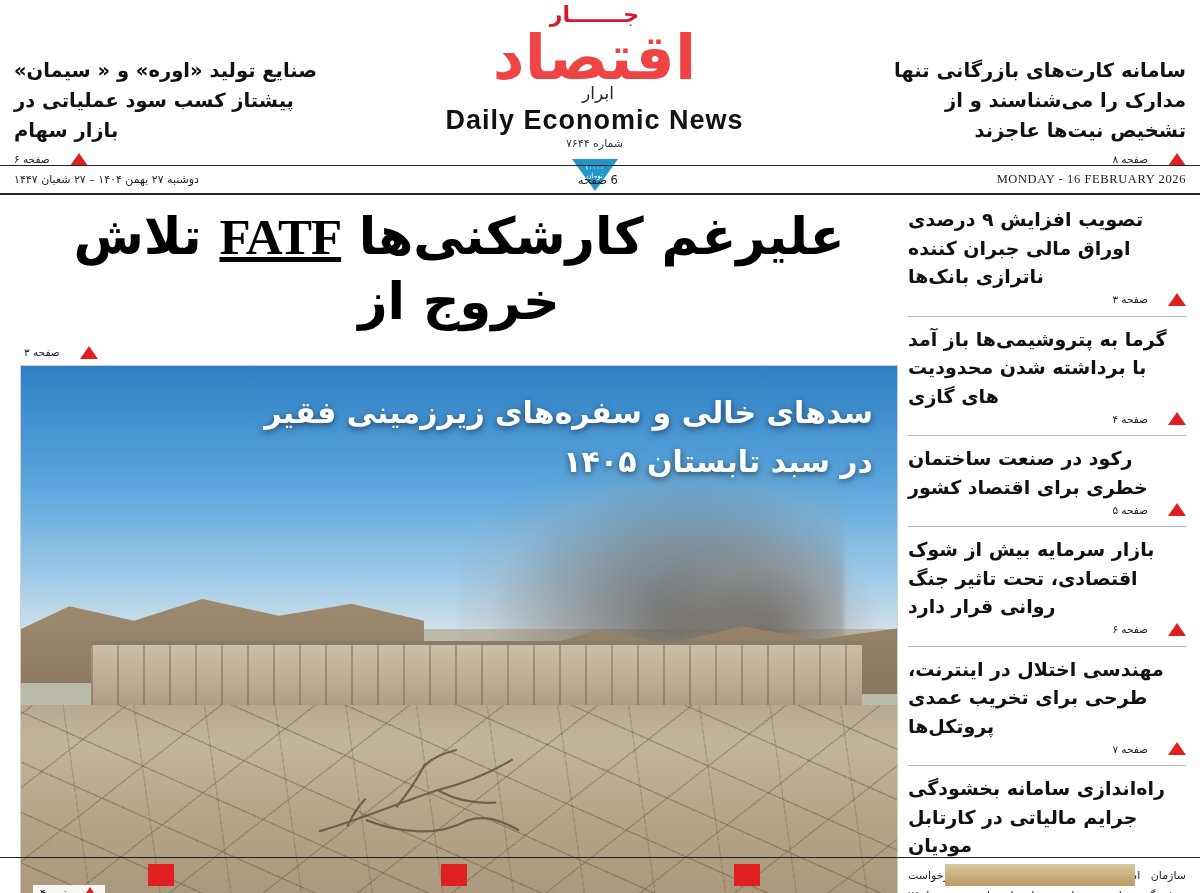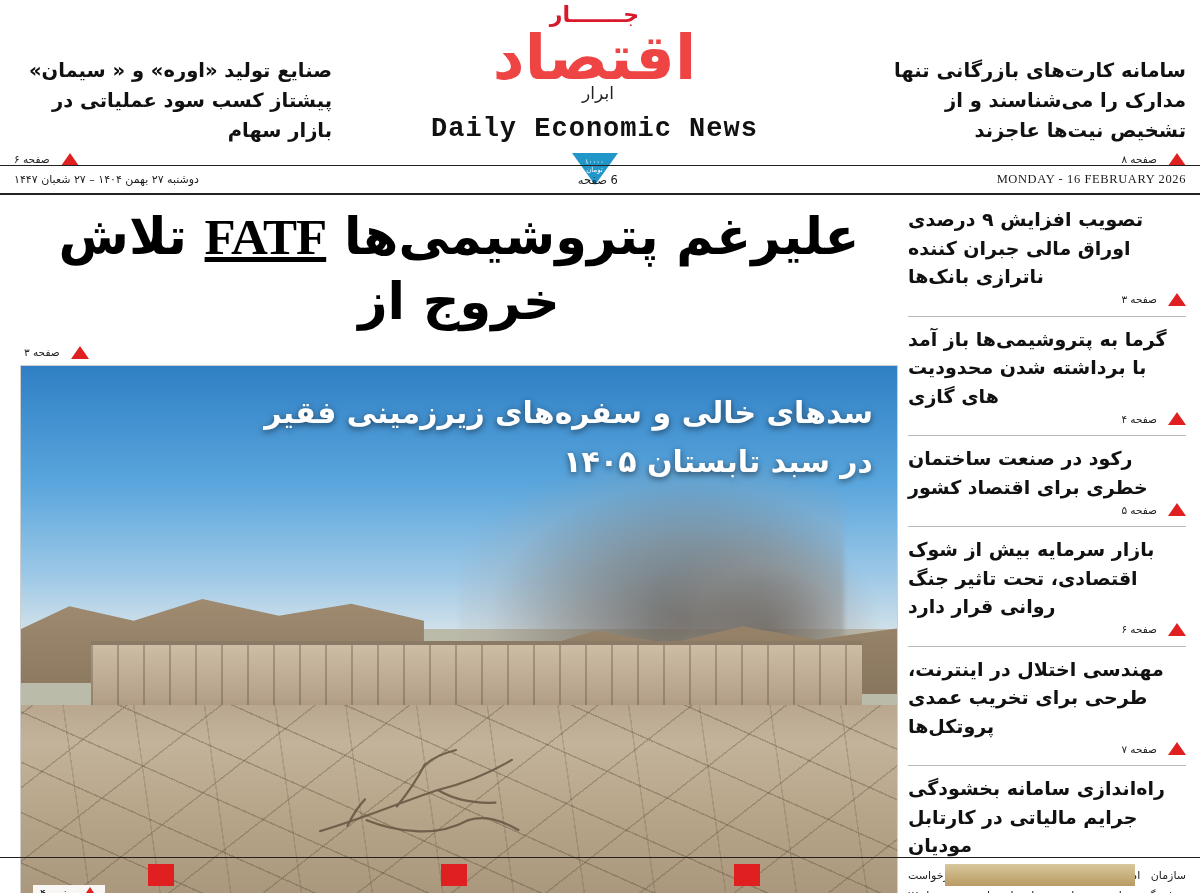--- a/index.html
+++ b/index.html
@@ -45,26 +45,26 @@
     letter-spacing: -2px;
   }
   .mast-sub-ar {
     font-size: 17px;
     color: #222;
     margin-top: -6px;
     letter-spacing: 2px;
     padding-left: 7px;
   }
   .mast-latin {
-    font-family: Liberation Mono, monospace;
+    font-family: Liberation Sans, sans-serif;
     font-size: 27px;
     font-weight: bold;
     color: #111;
     letter-spacing: 1px;
-    margin-top: 11px;
+    margin-top: 2px;
   }
   .mast-issue {
     font-size: 11px;
     color: #333;
     margin-top: 1px;
   }
   .mast-badge {
     width: 46px; height: 36px;
     margin: 9px auto 0;
     position: relative;
@@ -89,26 +89,25 @@
     top: 56px;
     width: 318px;
   }
   .mast-side.right { right: 14px; text-align: right; }
   .mast-side.left  { left: 14px;  text-align: left;  }
   .mast-side .hl {
     font-size: 19.5px;
     font-weight: bold;
     color: #111;
     line-height: 1.55;
-    text-align: right;
   }
   .pagetag {
     display: inline-flex;
     align-items: center;
-    gap: 11px;
+    gap: 20px;
     font-size: 10.5px;
     color: #222;
     margin-top: 6px;
   }
   .pagetag .tri-red {
     width: 0; height: 0;
     border-left: 9px solid transparent;
     border-right: 9px solid transparent;
     border-bottom: 13px solid #e02020;
   }
@@ -350,20 +349,21 @@
         <span class="tri-red"></span>
         <span>صفحه ۸</span>
       </div>
     </div>
 
     <div class="mast-center">
       <div class="mast-kicker">جـــــــار</div>
       <div class="mast-title">اقتصاد</div>
       <div class="mast-sub-ar">ابرار</div>
       <div class="mast-latin">Daily Economic News</div>
+      <div class="mast-issue">شماره ۷۶۴۴</div>
       <div class="mast-badge">
         <div class="tri"></div>
         <div class="tri-txt">
           <div>۱۰۰۰۰</div>
           <div>تومان</div>
         </div>
       </div>
     </div>
 
     <div class="mast-side left">
@@ -433,21 +433,21 @@
       <div class="side-item">
         <div class="txt">راه‌اندازی سامانه بخشودگی جرایم مالیاتی در کارتابل مودیان</div>
         <div class="side-body">سازمان امور مالیاتی از راه‌اندازی سامانه درخواست بخشودگی جرایم خبر داده مودیان با پرداخت بدهی تا ۲۸ بهمن می‌توانند از بخشودگی کامل تا سقف ۷۰۰ میلیون تومان بهره‌مند شوند. سخنگوی سازمان امور مالیاتی کشور از راه‌اندازی سامانه درخواست بخشودگی جرایم مالیاتی در کارتابل مؤدیان خبر داد و اعلام کرد این اقدام در اجرای دستور رئیس‌کل سازمان و با هدف افزایش شفافیت، توسعه خدمات الکترونیکی و تسهیل فرآیندهای غیرحضوری برای فعالان اقتصادی انجام شده است. مهدی موحدی بکنفر گفت: با راه‌اندازی این سامانه مؤدیان می‌توانند بدون نیاز به مراجعه حضوری و صرفاً از طریق کارتابل شخصی خود، درخواست بخشودگی...</div>
 
       </div>
     </div>
 
     <div class="col-main">
 
       <div class="main-headline">
-        <span>علیرغم پتروشیمی‌ها</span>
+        <span>علیرغم کارشکنی‌ها</span>
         <span class="lat">FATF</span>
         <span>تلاش خروج از</span>
       </div>
 
       <div class="main-tag-row">
         <div class="pagetag">
           <span class="tri-red"></span>
           <span>صفحه ۳</span>
         </div>
       </div>

